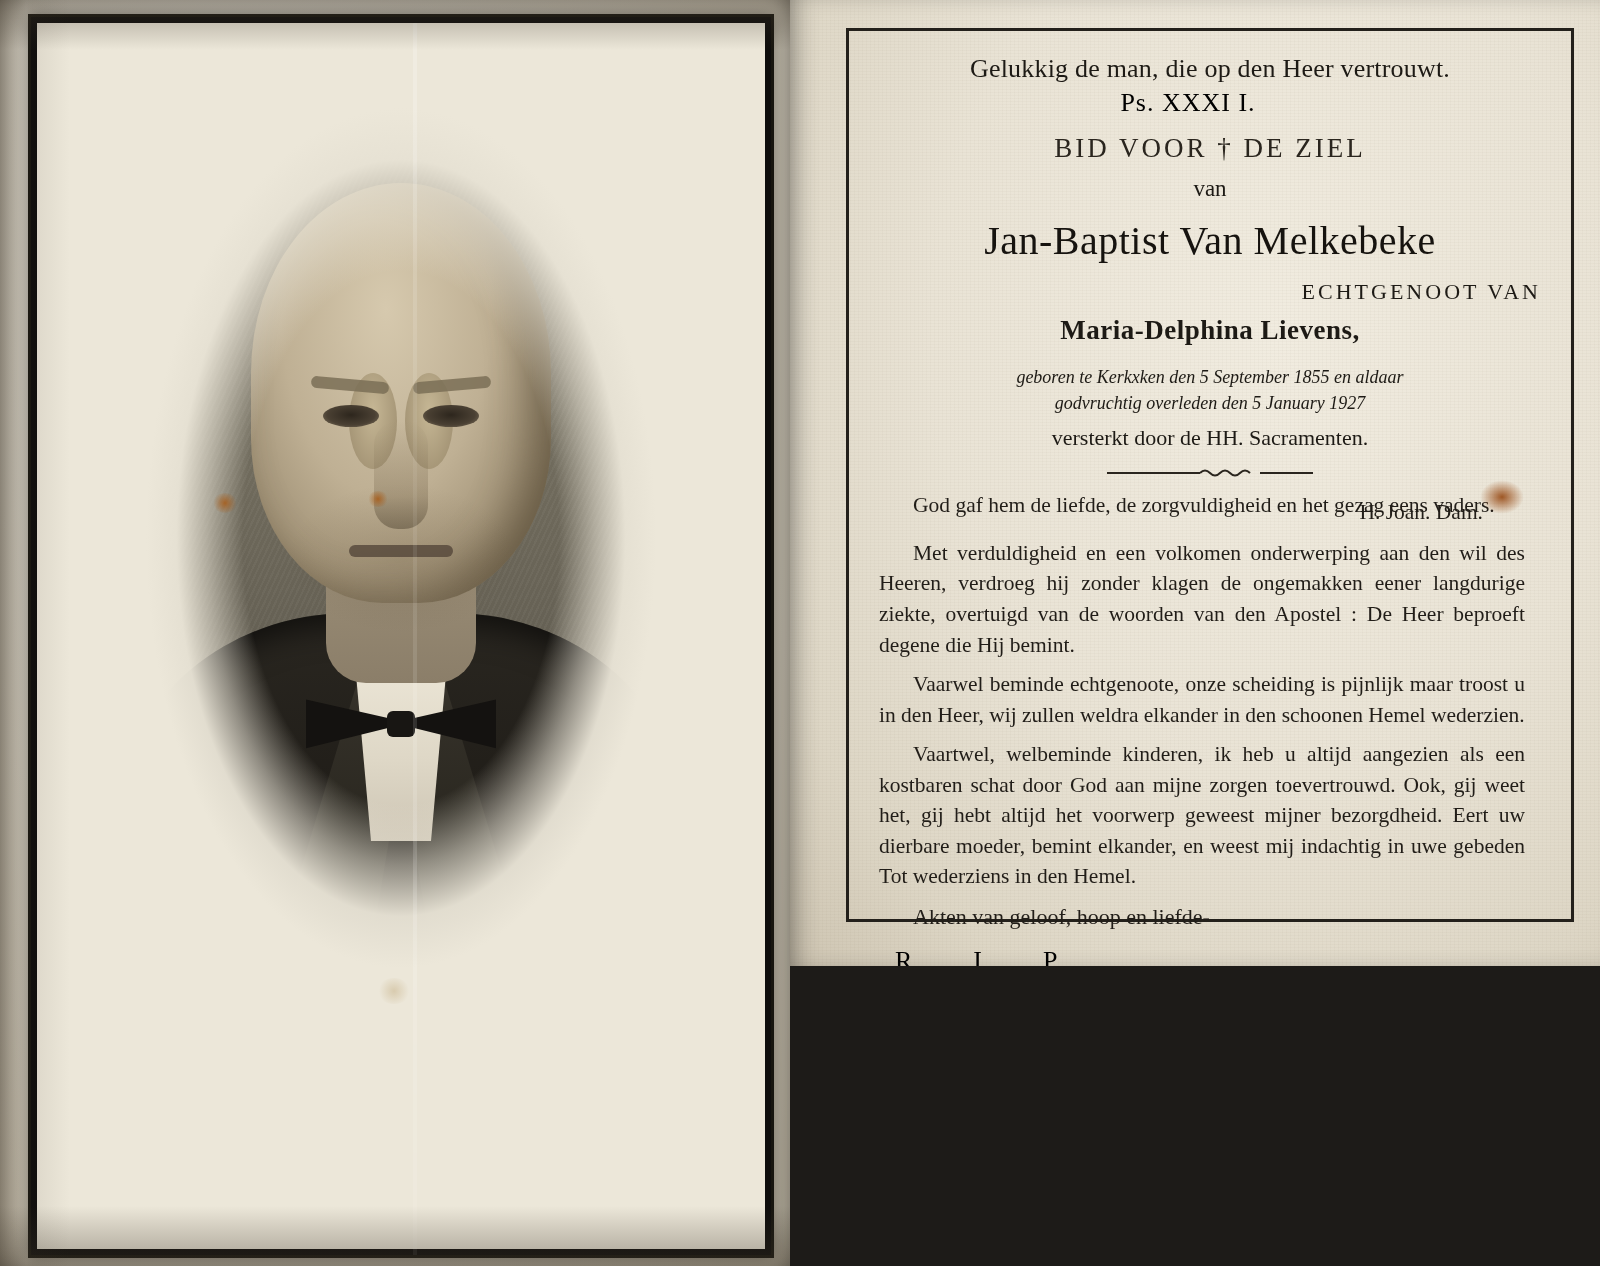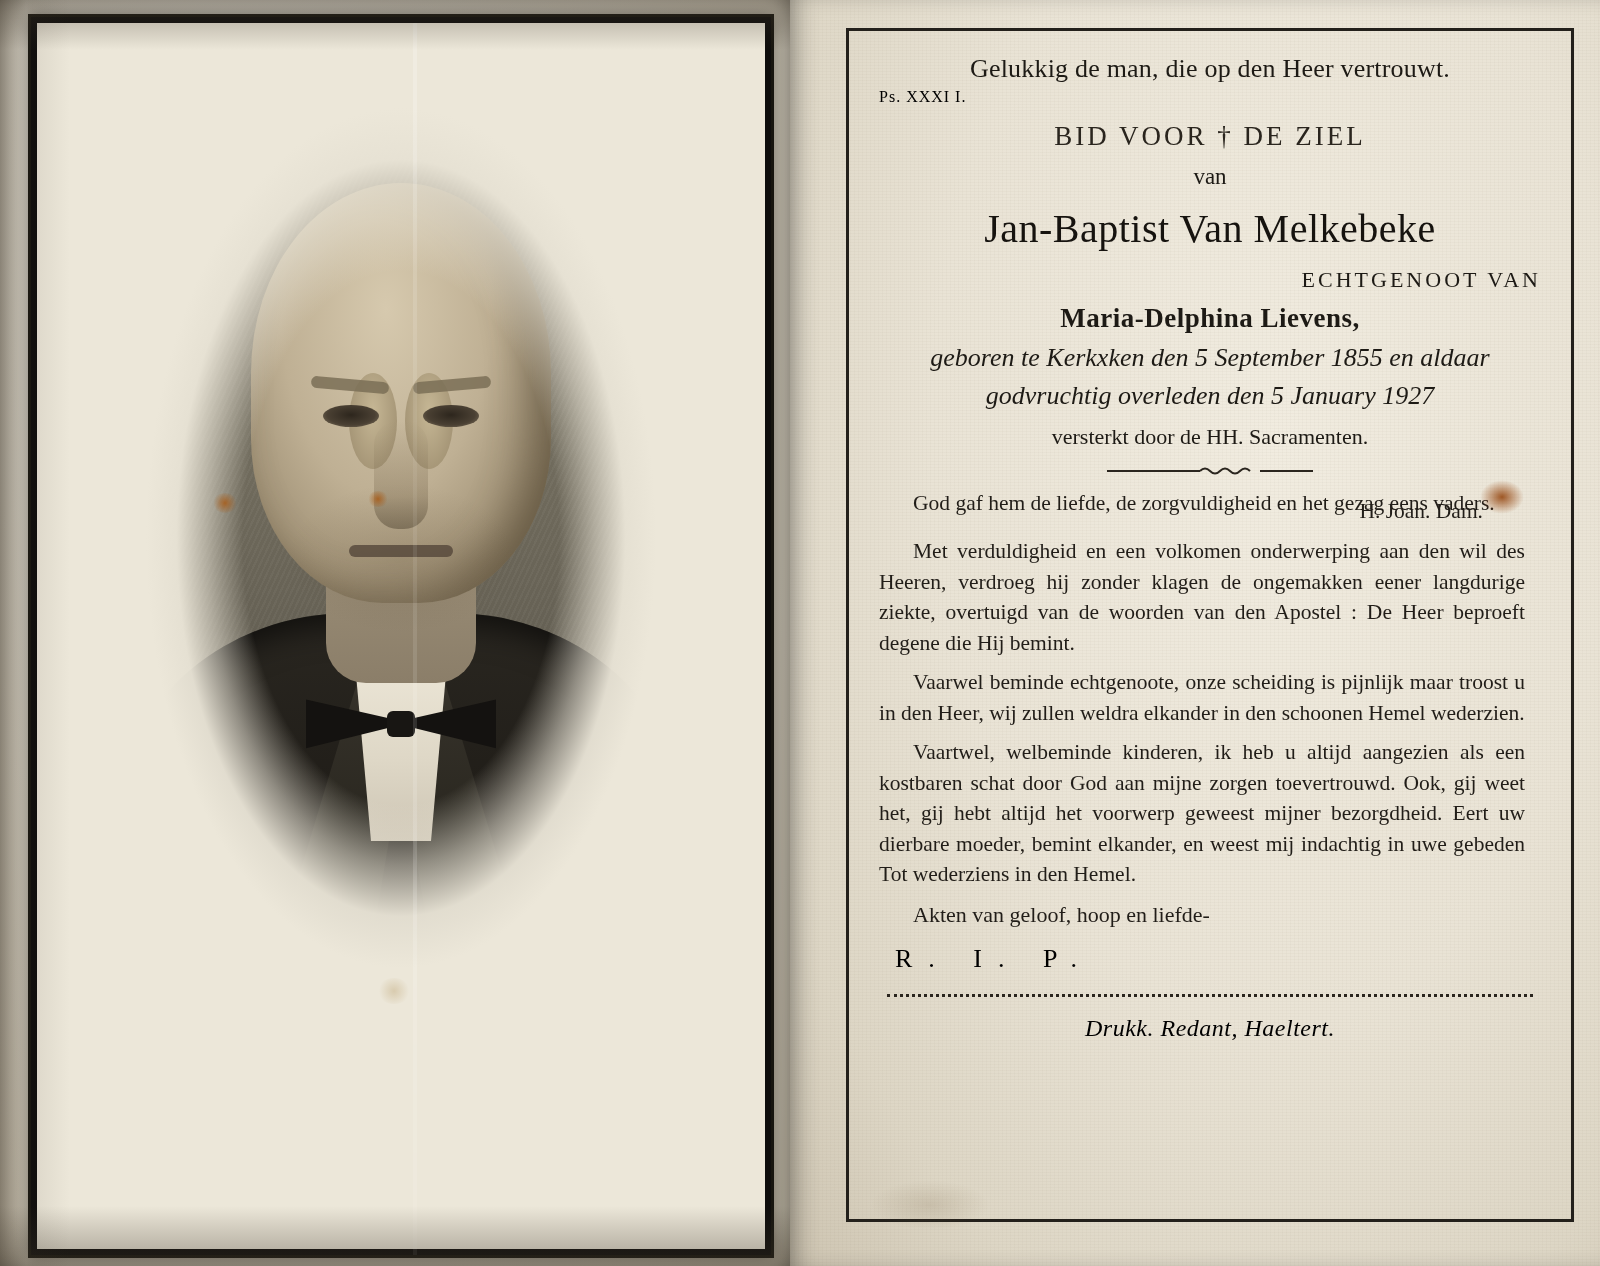--- a/index.html
+++ b/index.html
@@ -250,21 +250,21 @@
     pointer-events: none;
   }
   .spot.orange {
     background: radial-gradient(circle, rgba(168,92,24,0.85), rgba(168,92,24,0) 70%);
   }
 
   
   .right-page {
     position: relative;
     width: 810px;
-    height: 1266px;
+    height: 966px;
     background:
       radial-gradient(ellipse at 60% 35%, #f1ece0 0%, #e9e3d5 50%, #ddd6c5 80%, #cdc4b1 100%);
     box-shadow: inset 14px 0 26px -12px rgba(0,0,0,0.45);
     overflow: hidden;
   }
   .paper-noise {
     position: absolute;
     inset: 0;
     background:
       repeating-linear-gradient(0deg, rgba(120,105,80,0.035) 0px, rgba(120,105,80,0.035) 1px, rgba(255,255,255,0) 1px, rgba(255,255,255,0) 3px),
@@ -284,22 +284,22 @@
   .txt {
     color: #1d1a15;
     text-align: center;
     line-height: 1.25;
   }
   .psalm {
     font-size: 26px;
     letter-spacing: .2px;
   }
   .psalm-ref {
-    font-size: 16px;
-    text-align: left;
+    font-size: 26px;
+    text-align: center;
     padding-right: 44px;
     margin-top: 2px;
     letter-spacing: 1px;
   }
   .bid {
     margin-top: 14px;
     font-size: 27px;
     letter-spacing: 3px;
     color: #2a251e;
   }
@@ -319,22 +319,22 @@
     letter-spacing: 3px;
     text-align: right;
   }
   .spouse {
     margin-top: 8px;
     font-size: 27px;
     font-weight: bold;
     letter-spacing: .5px;
   }
   .dates {
-    margin-top: 4px;
-    font-size: 26px;
+    margin-top: 17px;
+    font-size: 18px;
     font-style: italic;
     line-height: 1.45;
   }
   .sacrament {
     margin-top: 8px;
     font-size: 22px;
     font-family: Liberation Serif, serif;
   }
   .squiggle {
     margin: 14px auto 4px auto;

